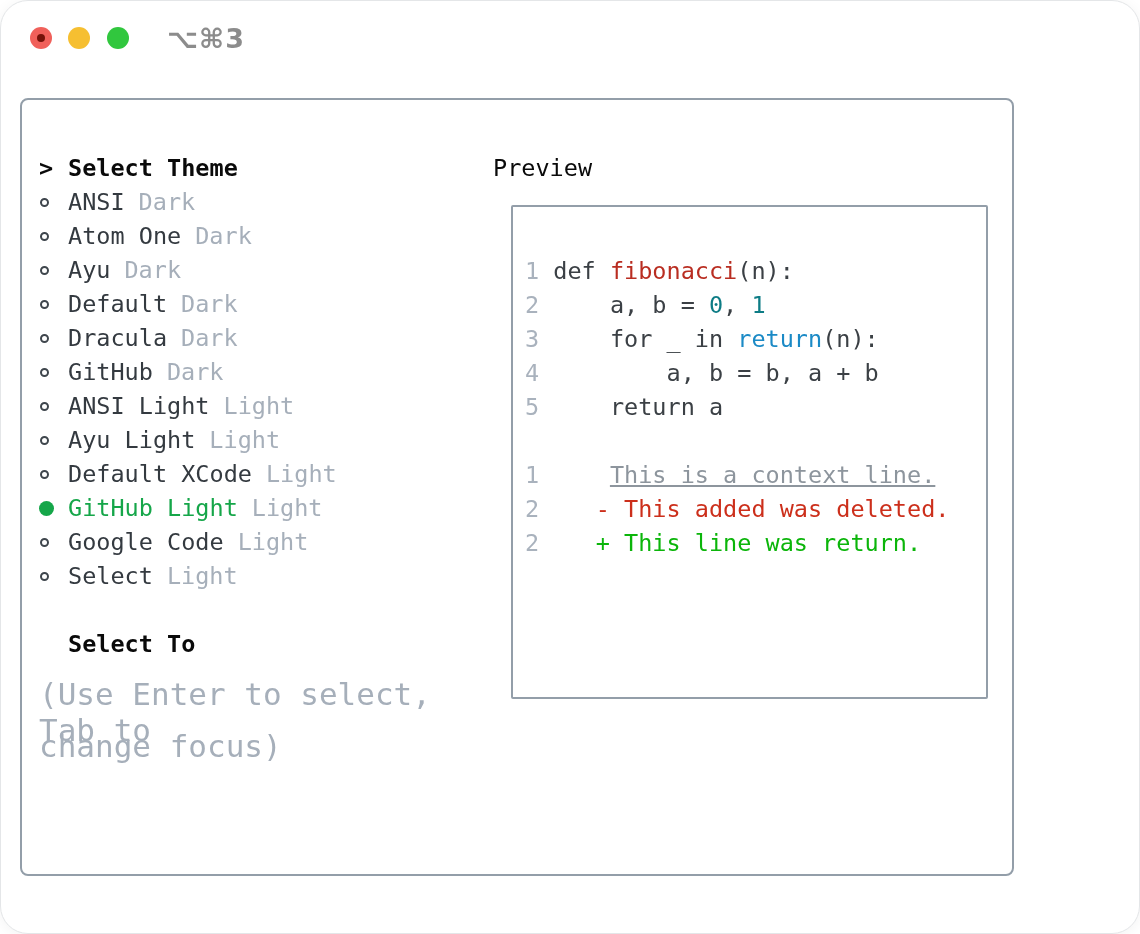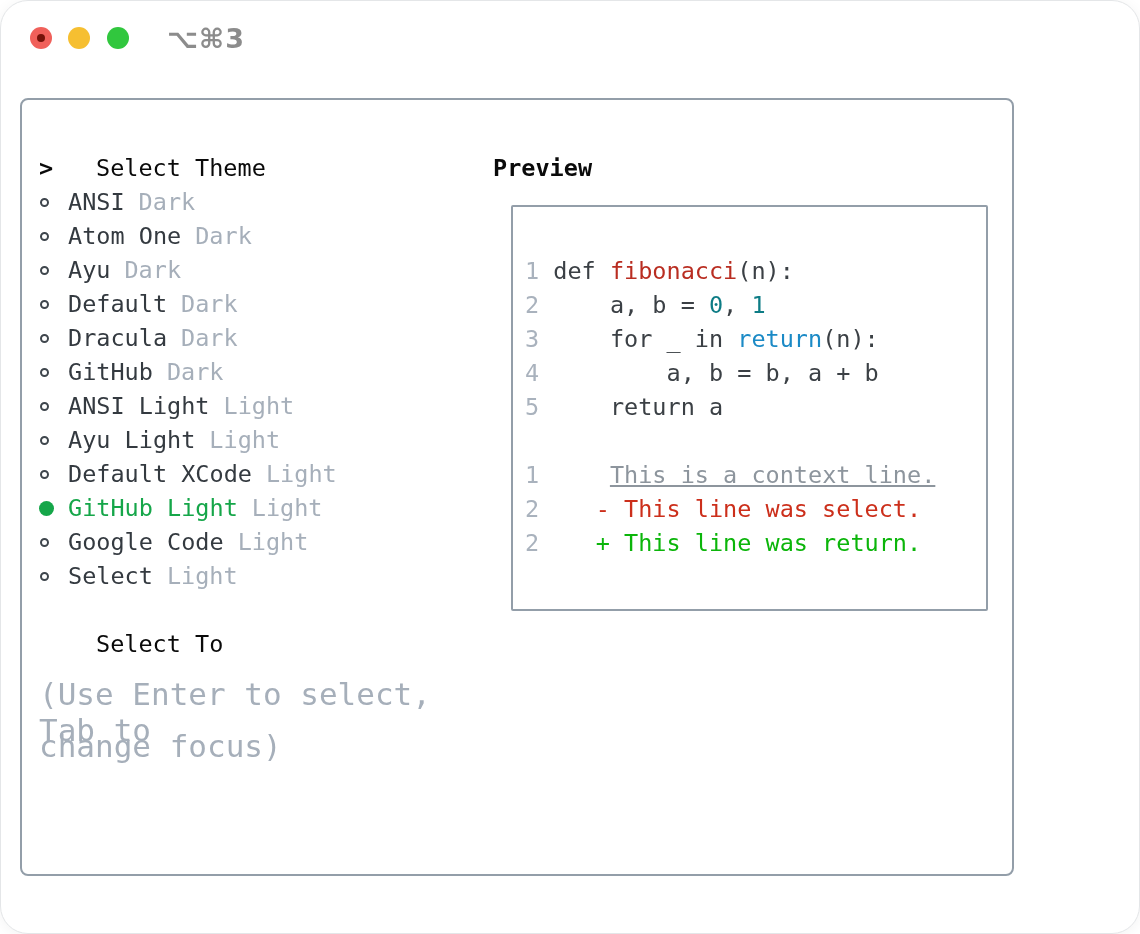--- a/index.html
+++ b/index.html
@@ -25,32 +25,32 @@
   .win-title{position:absolute;left:166px;top:22px;font-family:"DejaVu Sans","Liberation Sans",sans-serif;
              font-size:27px;font-weight:700;letter-spacing:1px;color:var(--title-gray,#8c8c8c);}
   
   .panel{position:absolute;left:19px;top:97px;width:994px;height:778px;background:#ffffff;
          border:2px solid var(--panel-border,#939ea9);border-radius:8px;}
   
   .left-col{position:absolute;left:17px;top:51px;width:440px;}
   .row{height:34px;display:flex;align-items:center;font-size:23.5px;color:var(--text-primary,#343a40);}
   .marker{width:29px;display:flex;align-items:center;flex:0 0 29px;}
   .prompt{font-weight:700;color:var(--header-black,#0a0a0a);}
-  .header-label{font-weight:400;color:var(--header-black,#0a0a0a);margin-left:28px;}
+  .header-label{font-weight:700;color:var(--header-black,#0a0a0a);}
   .radio{width:9px;height:9px;border:2px solid #3f464d;border-radius:50%;margin-left:1px;}
   .radio.sel{width:15px;height:15px;border:none;background:var(--accent-green,#15a649);margin-left:0;}
   .t-name{color:var(--text-primary,#343a40);}
   .t-name.sel{color:var(--accent-green,#15a649);}
   .t-tag{color:var(--text-muted,#a6afba);margin-left:14px;}
   .spacer{height:34px;}
   .hint-line{height:34px;display:flex;align-items:center;font-size:31px;color:var(--text-muted,#a6afba);}
   
   .preview-title{position:absolute;left:471px;top:51px;height:34px;display:flex;align-items:center;
-                 font-size:23.5px;font-weight:700;color:var(--header-black,#0a0a0a);}
-  .preview-box{position:absolute;left:489px;top:105px;width:477px;height:406px;
+                 font-size:23.5px;font-weight:400;color:var(--header-black,#0a0a0a);}
+  .preview-box{position:absolute;left:489px;top:105px;width:477px;height:494px;
                border:2px solid var(--panel-border,#939ea9);border-radius:2px;background:#ffffff;}
   #preview-code{padding:47px 0 0 12px;}
   .code-line{height:34px;white-space:pre;font-size:23.5px;line-height:34px;color:var(--code-fg,#3b4045);}
   .seg-num{color:var(--line-number,#a9b2bd);}
   .seg-fg{color:var(--code-fg,#3b4045);}
   .seg-red{color:var(--code-red,#b92d21);}
   .seg-teal{color:var(--code-teal,#0d7c85);}
   .seg-blue{color:var(--code-blue,#1b8ac6);}
   .seg-ctx{color:var(--diff-context,#8d959d);text-decoration:underline;}
   .seg-del{color:var(--diff-deleted,#cc2f1b);}
@@ -184,19 +184,19 @@
 
     <div class="preview-box">
       <div id="preview-code">
           <div class="code-line"><span class="seg-num">1</span><span class="seg-fg"> def </span><span class="seg-red">fibonacci</span><span class="seg-fg">(n):</span></div>
           <div class="code-line"><span class="seg-num">2</span><span class="seg-fg">     a, b = </span><span class="seg-teal">0</span><span class="seg-fg">, </span><span class="seg-teal">1</span></div>
           <div class="code-line"><span class="seg-num">3</span><span class="seg-fg">     for _ in </span><span class="seg-blue">return</span><span class="seg-fg">(n):</span></div>
           <div class="code-line"><span class="seg-num">4</span><span class="seg-fg">         a, b = b, a + b</span></div>
           <div class="code-line"><span class="seg-num">5</span><span class="seg-fg">     return a</span></div>
           <div class="code-line"></div>
           <div class="code-line"><span class="seg-num">1</span><span class="seg-fg">     </span><span class="seg-ctx">This is a context line.</span></div>
-          <div class="code-line"><span class="seg-num">2</span><span class="seg-fg">    </span><span class="seg-del">- This line was select.</span></div>
+          <div class="code-line"><span class="seg-num">2</span><span class="seg-fg">    </span><span class="seg-del">- This added was deleted.</span></div>
           <div class="code-line"><span class="seg-num">2</span><span class="seg-fg">    </span><span class="seg-add">+ This line was return.</span></div>
         </div>
     </div>
 
   </div>
 </div>
 
 </body></html>

